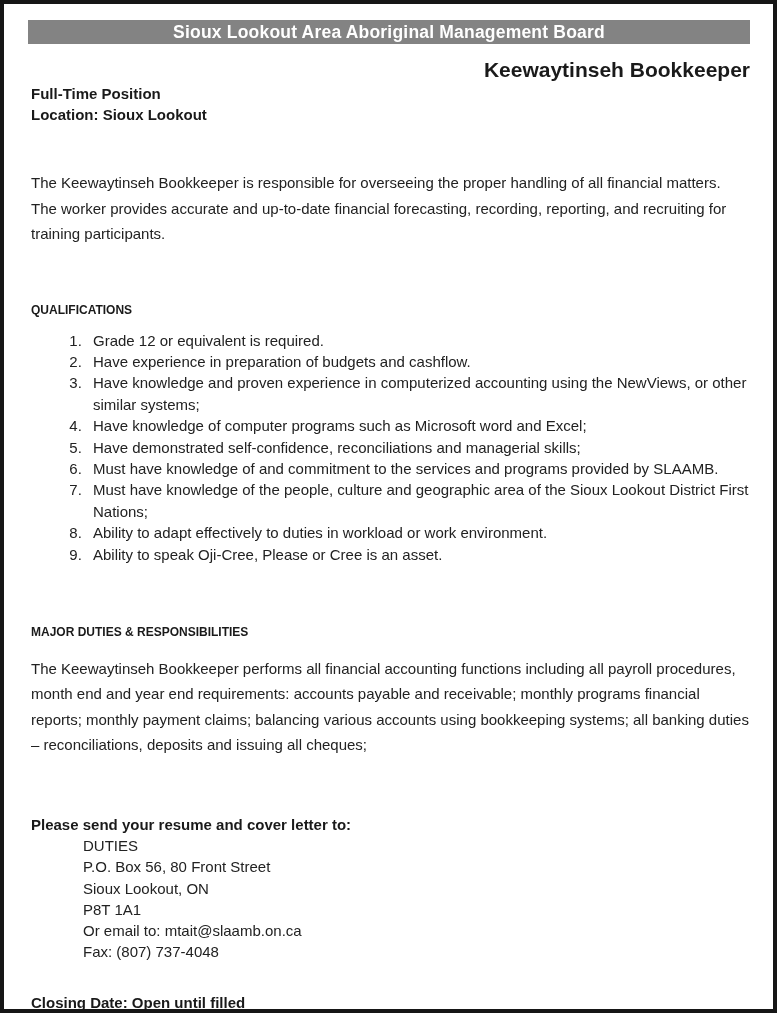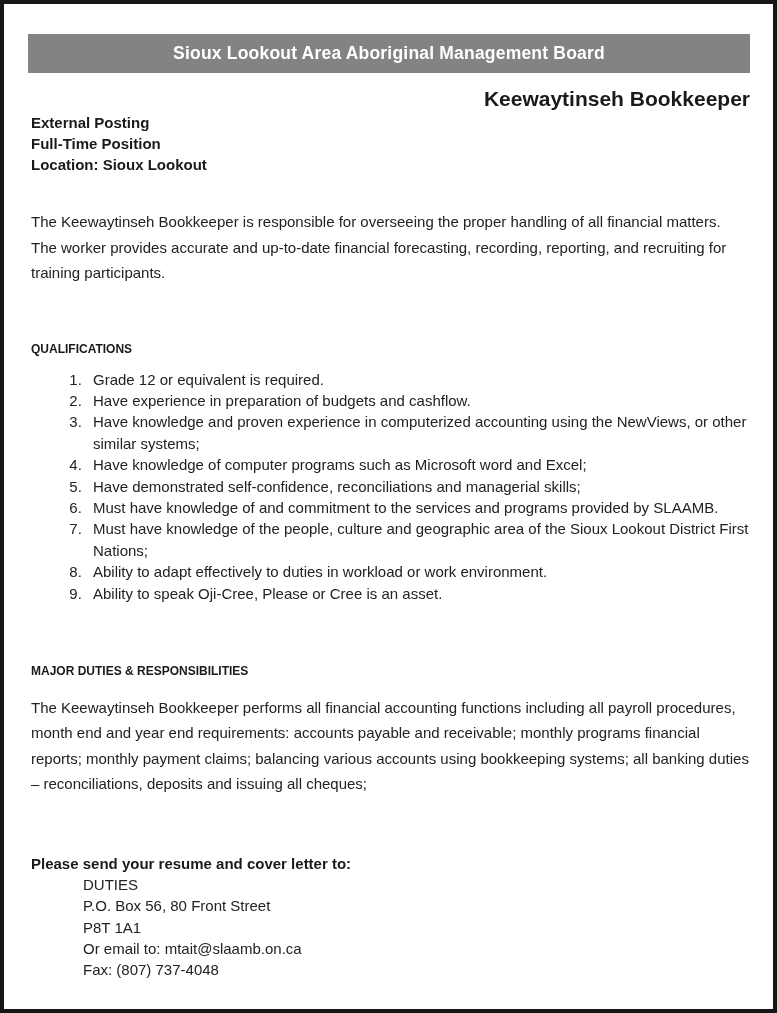--- a/index.html
+++ b/index.html
@@ -13,22 +13,22 @@
     box-sizing: border-box;
     border: 4px solid #161616;
     background: #ffffff;
     font-family: "Liberation Sans", sans-serif;
     color: #1e1e1e;
     padding: 0 23px 0 24px;
     overflow: hidden;
     position: relative;
   }
   .banner {
-    margin-top: 30px;
-    height: 39px;
+    margin-top: 16px;
+    height: 24px;
     background: #838383;
     display: flex;
     align-items: center;
     justify-content: center;
   }
   .banner span {
     color: #ffffff;
     font-size: 17.5px;
     font-weight: 600;
     letter-spacing: 0.2px;
@@ -44,21 +44,21 @@
   .subtitles {
     margin: 2px 0 0 3px;
   }
   .subtitles .sub {
     font-size: 15px;
     font-weight: 700;
     line-height: 21px;
     color: #1a1a1a;
   }
   p.body-par {
-    margin: 34px 0 0 3px;
+    margin: 45px 0 0 3px;
     font-size: 15px;
     line-height: 25.5px;
     color: #222222;
     max-width: 722px;
   }
   h2.section-heading {
     margin: 55px 0 0 3px;
     font-size: 12px;
     font-weight: 700;
     color: #1a1a1a;
@@ -112,21 +112,20 @@
 
 <div class="page">
 
   <div class="banner">
     <span>Sioux Lookout Area Aboriginal Management Board</span>
   </div>
 
   <h1 class="title">Keewaytinseh Bookkeeper</h1>
 
   <div class="subtitles">
-    <div class="sub">External Posting</div>
     <div class="sub">Full-Time Position</div>
     <div class="sub">Location: Sioux Lookout</div>
   </div>
 
   <p class="body-par">The Keewaytinseh Bookkeeper is responsible for overseeing the proper handling of all financial matters. The worker provides accurate and up-to-date financial forecasting, recording, reporting, and recruiting for training participants.</p>
 
   <h2 class="section-heading">QUALIFICATIONS</h2>
 
   <ol class="qual-list">
     <li>Grade 12 or equivalent is required.</li>
@@ -142,20 +141,21 @@
 
   <h2 class="section-heading duties-h">MAJOR DUTIES &amp; RESPONSIBILITIES</h2>
 
   <p class="body-par duties-par">The Keewaytinseh Bookkeeper performs all financial accounting functions including all payroll procedures, month end and year end requirements: accounts payable and receivable; monthly programs financial reports; monthly payment claims; balancing various accounts using bookkeeping systems; all banking duties – reconciliations, deposits and issuing all cheques;</p>
 
   <div class="contact">
     <div class="contact-heading">Please send your resume and cover letter to:</div>
     <div class="contact-lines">
       <div>DUTIES</div>
       <div>P.O. Box 56, 80 Front Street</div>
+      <div>Sioux Lookout, ON</div>
       <div>P8T 1A1</div>
       <div>Or email to: mtait@slaamb.on.ca</div>
       <div>Fax: (807) 737-4048</div>
     </div>
   </div>
 
   <div class="closing">Closing Date: Open until filled</div>
 
 </div>
 

